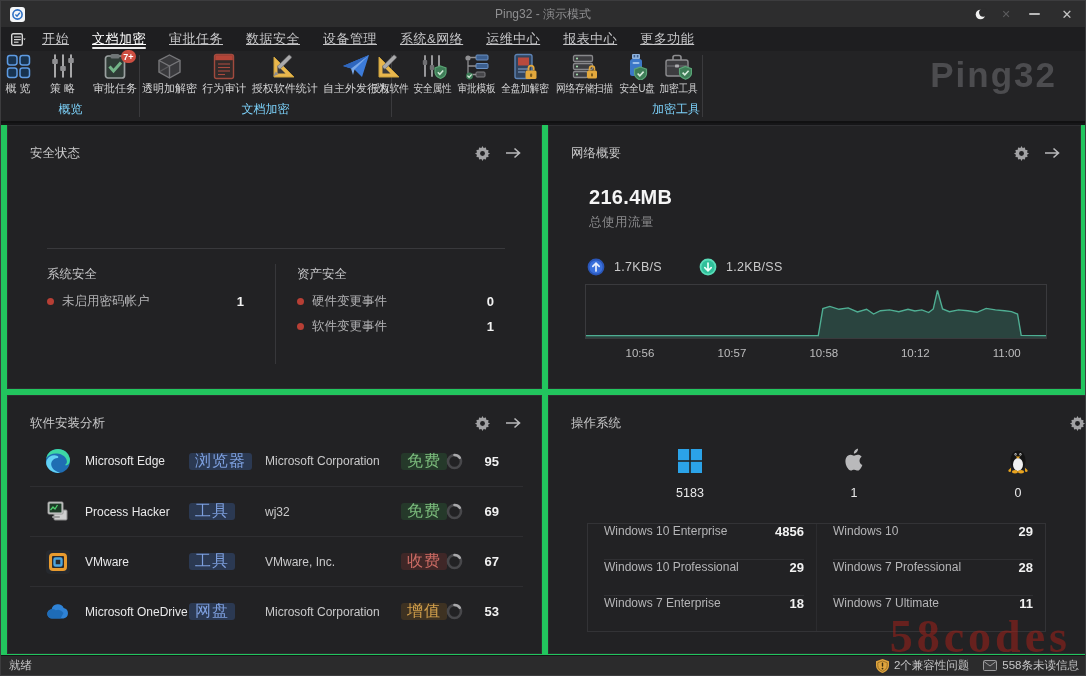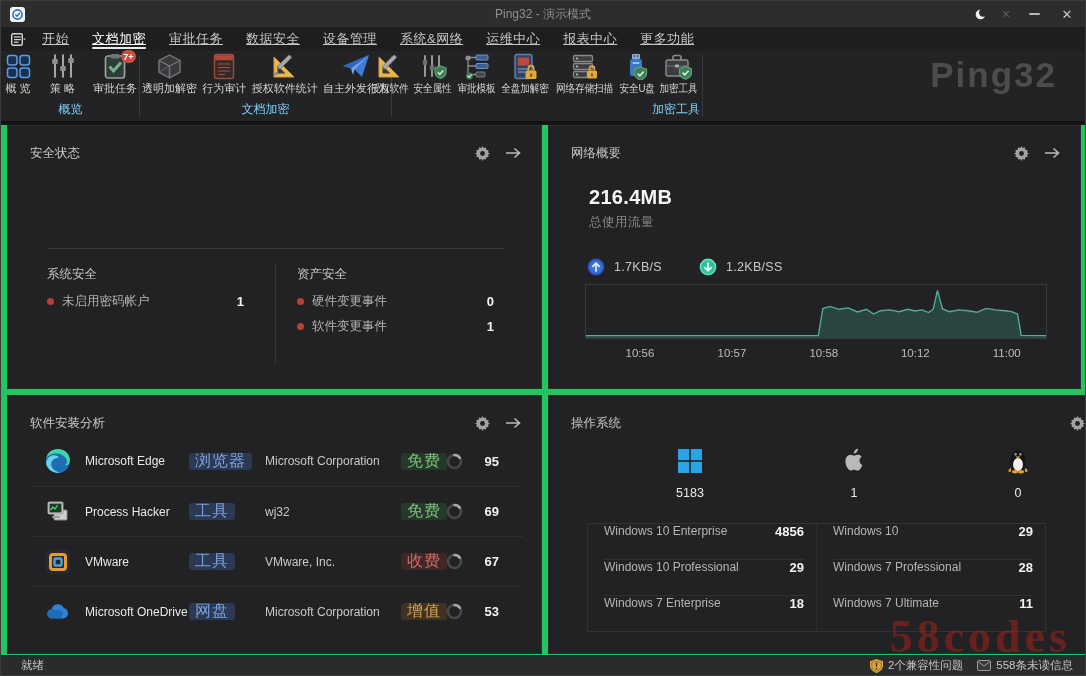--- a/index.html
+++ b/index.html
@@ -130,22 +130,22 @@
     border:1px solid #333336; display:flex; }
   .os-col { flex:1; padding:0 12px 0 16px; display:flex; flex-direction:column; }
   .os-col + .os-col { border-left:1px solid #2c2c2f; }
   .os-cell { flex:1; display:flex; }
   .os-cell + .os-cell { border-top:1px solid #303033; }
   .os-cell-label { color:#b5b5b7; font-size:12px; }
   .os-cell-value { margin-left:auto; color:#f2f2f2; font-size:13px; font-weight:bold; }
   
   .statusbar { position:absolute; left:0; right:0; bottom:0; height:20px; background:#2b2b2c;
     border-top:1px solid #151516; display:flex; align-items:center; font-size:11.5px; color:#c6c6c7; }
-  .status-left { margin-left:20px; }
-  .status-right { margin-left:auto; margin-right:12px; display:flex; align-items:center; gap:14px; }
+  .status-left { margin-left:8px; }
+  .status-right { margin-left:auto; margin-right:6px; display:flex; align-items:center; gap:14px; }
   .status-chip { display:flex; align-items:center; gap:5px; }
   
   .watermark { position:absolute; right:14px; bottom:12px; z-index:40; pointer-events:none;
     font-family:"Liberation Serif","DejaVu Serif",serif; font-size:46px; font-weight:bold;
     color:rgba(160,33,25,.55); letter-spacing:4px; }
 </style>
 </head>
 <body>
 
 <div class="window">

